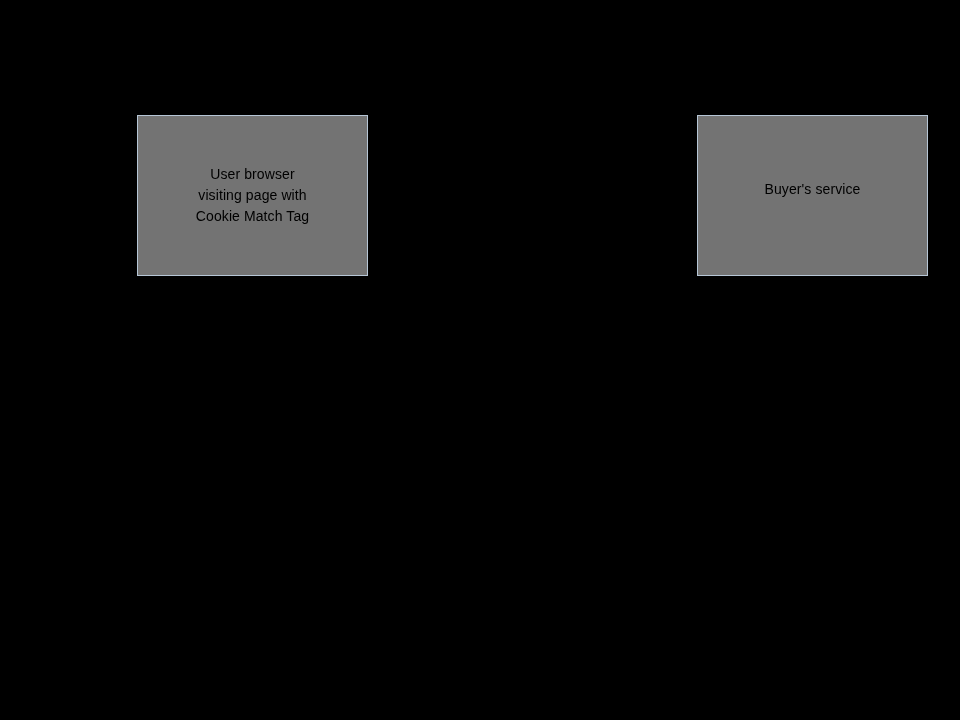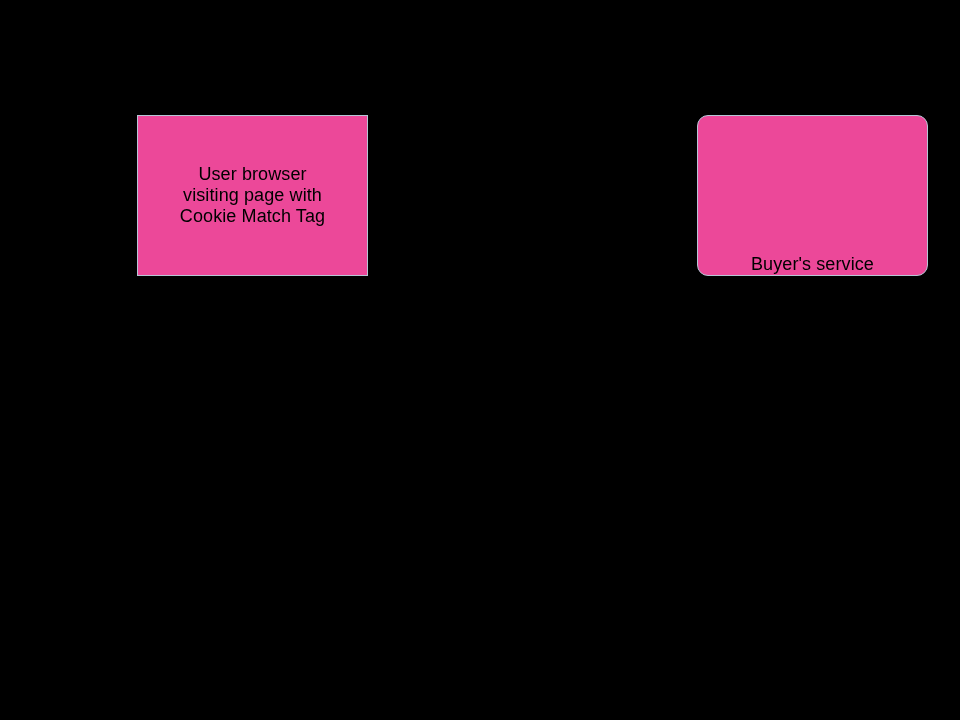--- a/index.html
+++ b/index.html
@@ -14,43 +14,43 @@
   #canvas {
     position: relative;
     width: 960px;
     height: 720px;
     background: #000000;
     overflow: hidden;
   }
   .node {
     position: absolute;
     box-sizing: border-box;
-    background: #ec4899;
+    background: #737373;
     border: 1px solid #b6c6d6;
     display: flex;
     justify-content: center;
     text-align: center;
     color: #000000;
-    font-size: 18px;
+    font-size: 14px;
     line-height: 21px;
     letter-spacing: 0.1px;
     -webkit-font-smoothing: antialiased;
   }
   .node-label {
     white-space: pre-line;
     display: block;
     width: 100%;
     padding: 0 6px;
     box-sizing: border-box;
   }
   
   .v-center { align-items: center; }
   .v-above-center { align-items: flex-start; }
   .v-above-center .node-label { margin-top: 39px; }
-  .v-mid-single { align-items: flex-end; border-radius: 11px; }
+  .v-mid-single { align-items: flex-start; }
   .v-mid-single .node-label { margin-top: 63px; }
 
   
   #node-user-browser {
     left: 137px;
     top: 115px;
     width: 231px;
     height: 161px;
   }
   #node-buyers-service {

